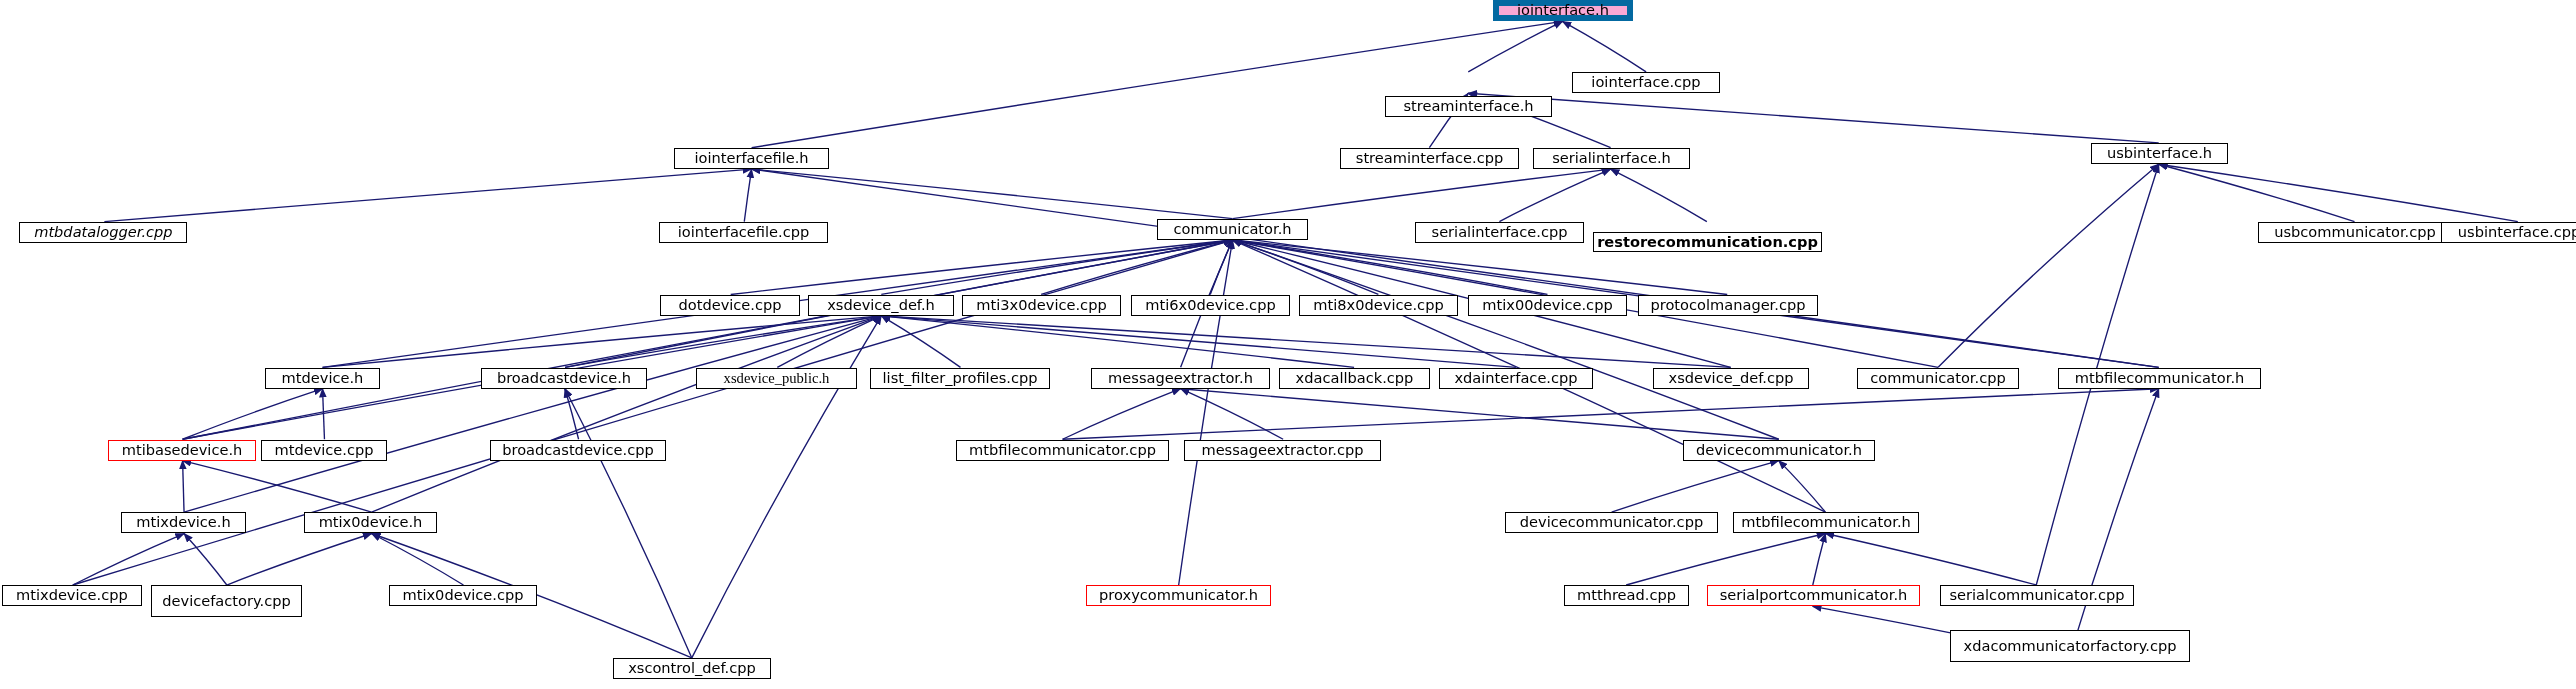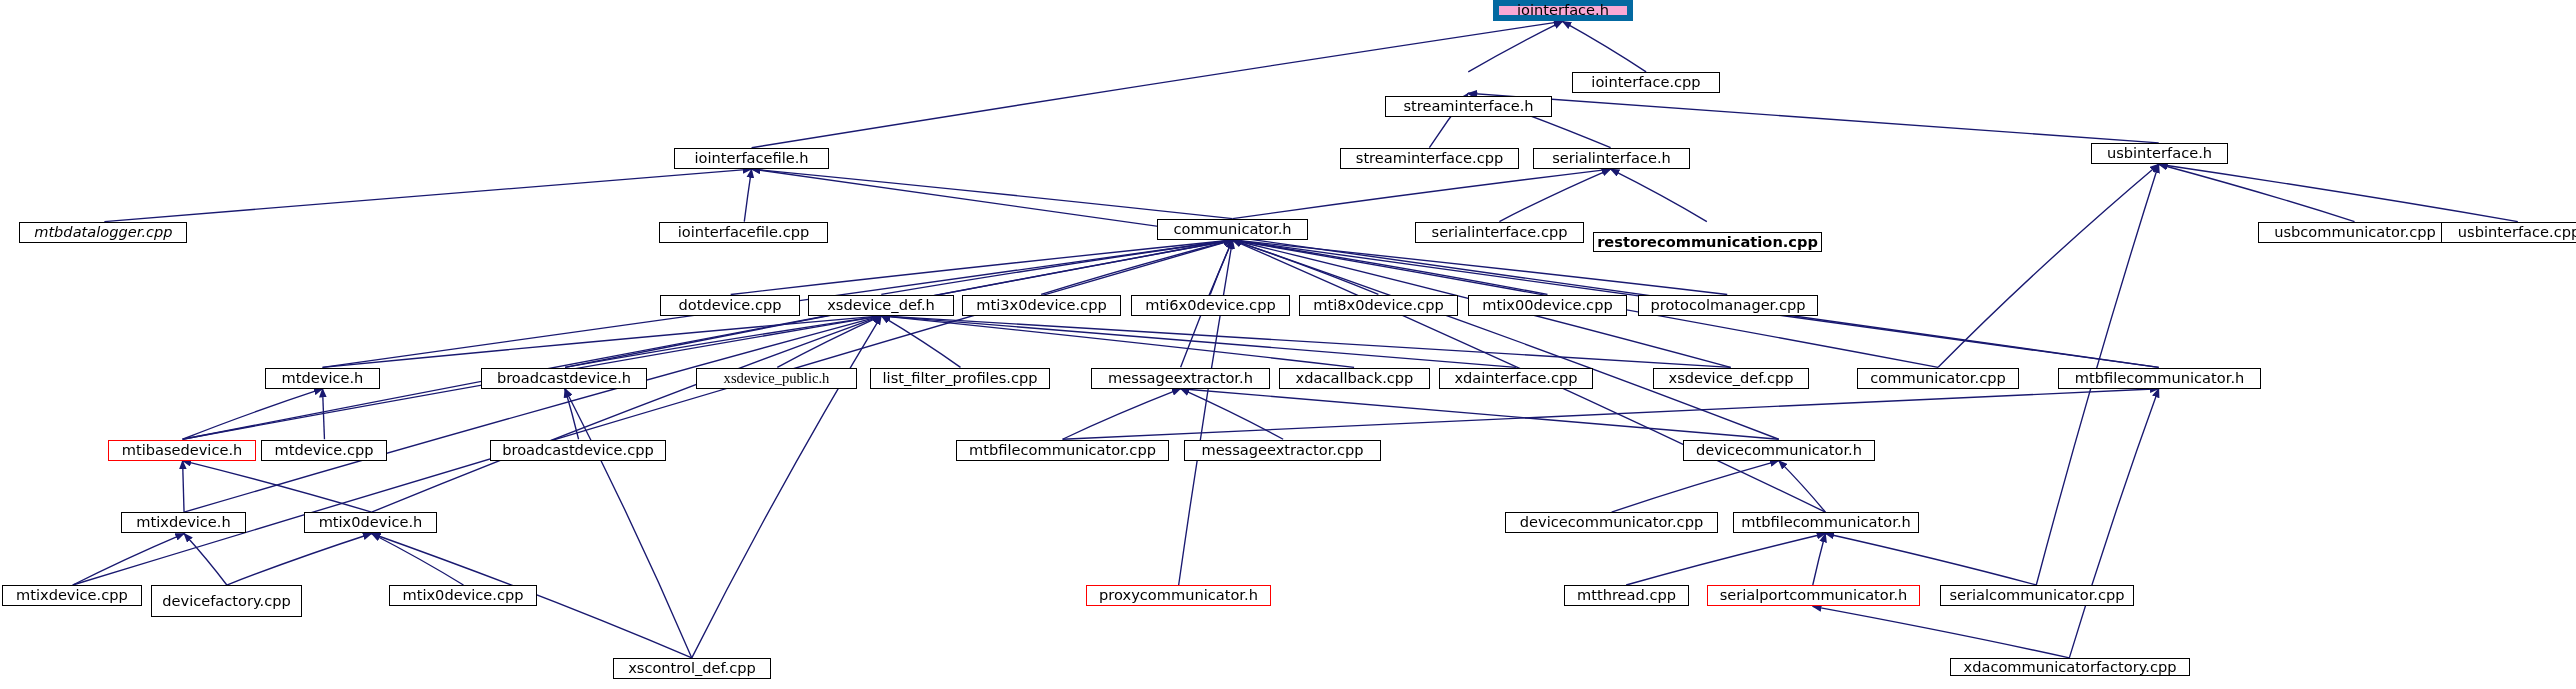--- a/index.html
+++ b/index.html
@@ -136,16 +136,16 @@
       <div class="node" style="left: 1505px; top: 512px; width: 213px; height: 21.4px;">devicecommunicator.cpp</div>
       <div class="node" style="left: 1733px; top: 512px; width: 186px; height: 21.4px;">mtbfilecommunicator.h</div>
       <div class="node" style="left: 1.9px; top: 585px; width: 140px; height: 21.4px;">mtixdevice.cpp</div>
       <div class="node" style="left: 151px; top: 585px; width: 151px; height: 32px;">devicefactory.cpp</div>
       <div class="node" style="left: 389px; top: 585px; width: 148px; height: 21.4px;">mtix0device.cpp</div>
       <div class="node red" style="left: 1086px; top: 585px; width: 185px; height: 21.4px;">proxycommunicator.h</div>
       <div class="node" style="left: 1564px; top: 585px; width: 125px; height: 21.4px;">mtthread.cpp</div>
       <div class="node red" style="left: 1707px; top: 585px; width: 213px; height: 21.4px;">serialportcommunicator.h</div>
       <div class="node" style="left: 1940px; top: 585px; width: 194px; height: 21.4px;">serialcommunicator.cpp</div>
       <div class="node" style="left: 613px; top: 658px; width: 158px; height: 21.4px;">xscontrol_def.cpp</div>
-      <div class="node" style="left: 1950px; top: 658px; width: 240px; height: 18px;">xdacommunicatorfactory.cpp</div>
+      <div class="node" style="left: 1950px; top: 630px; width: 240px; height: 32px;">xdacommunicatorfactory.cpp</div>
     </div>
 </div>
 
 
 </body></html>

